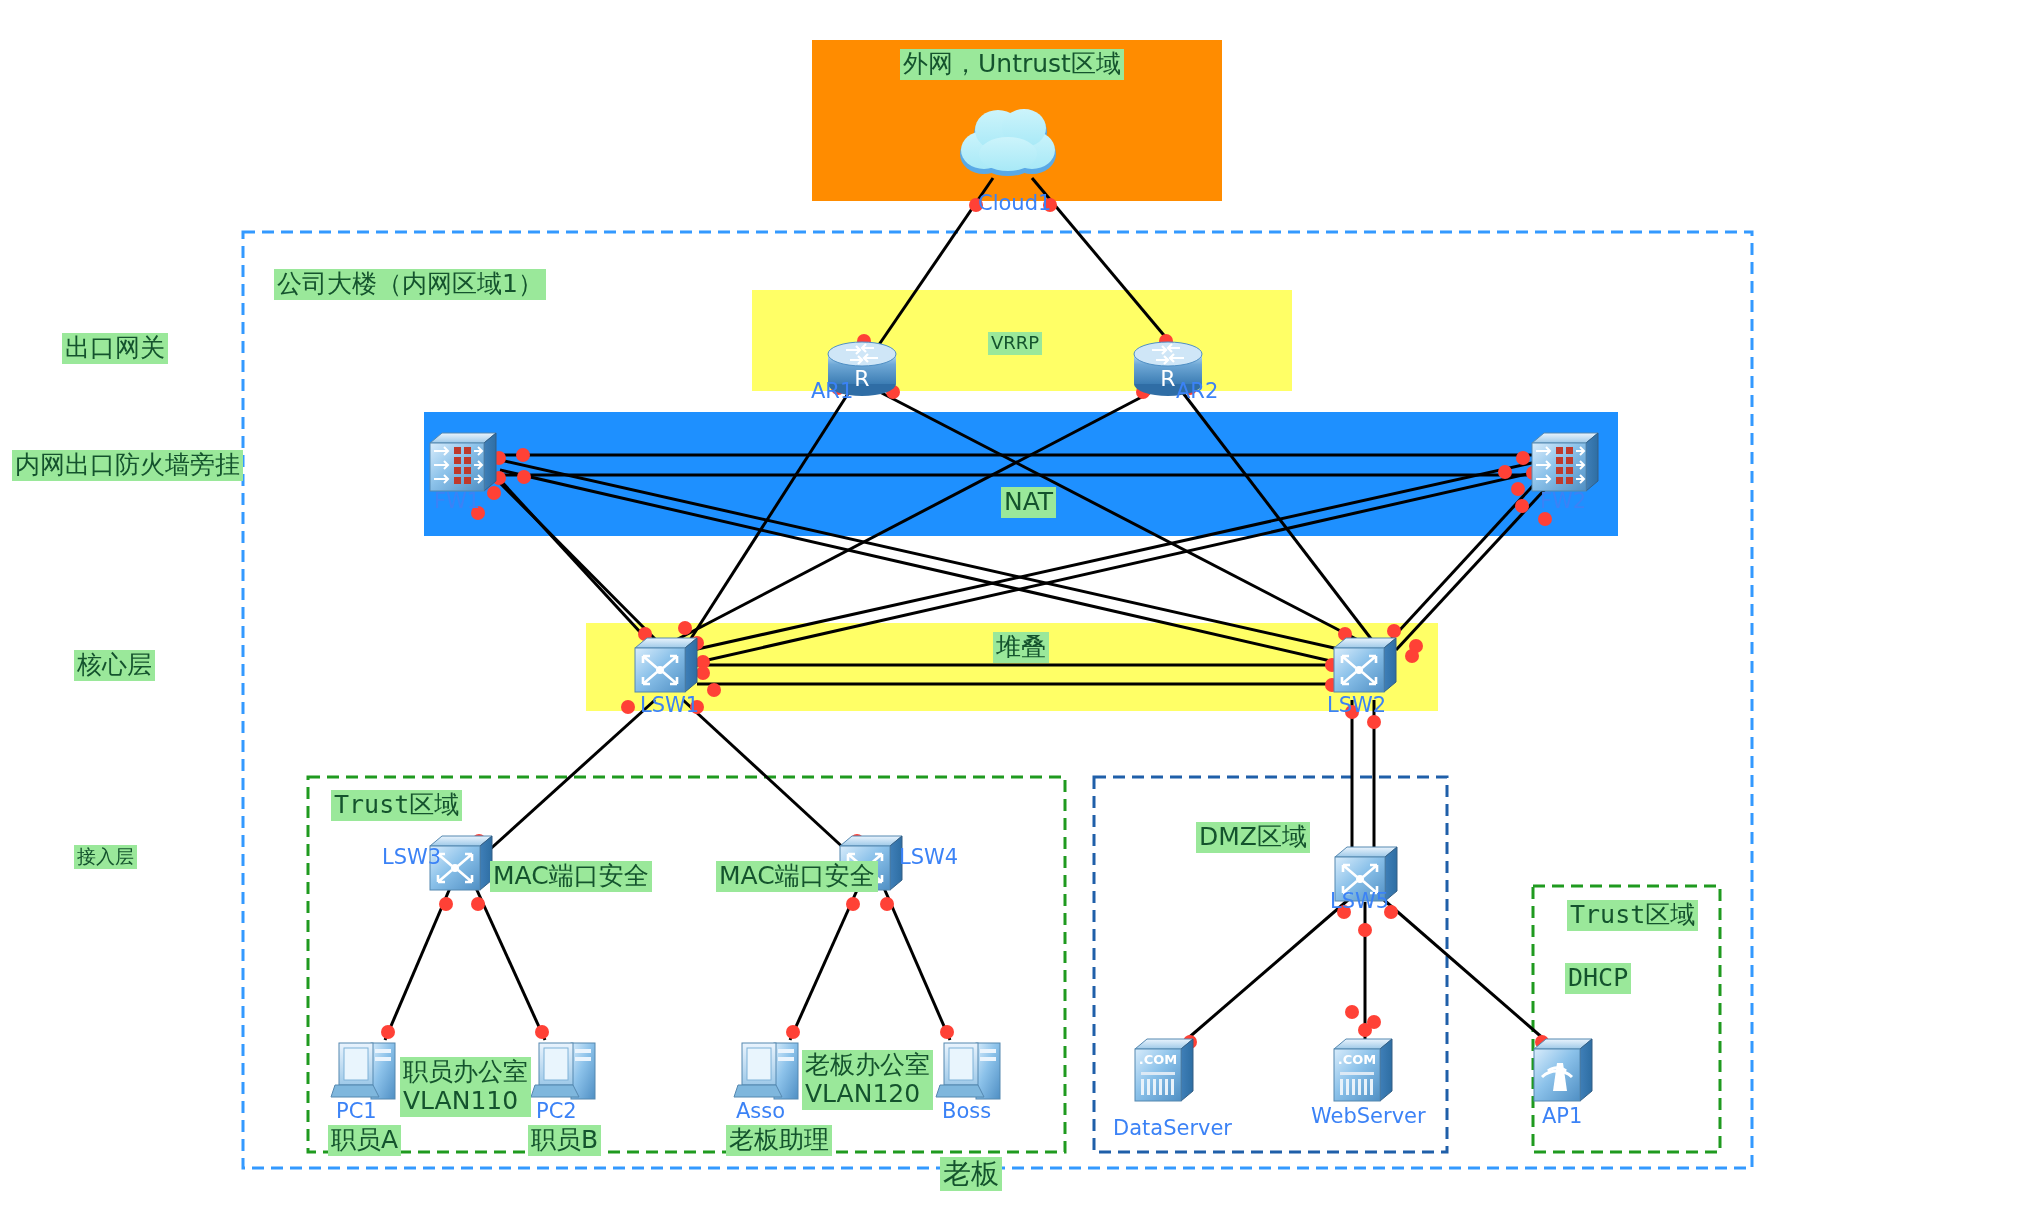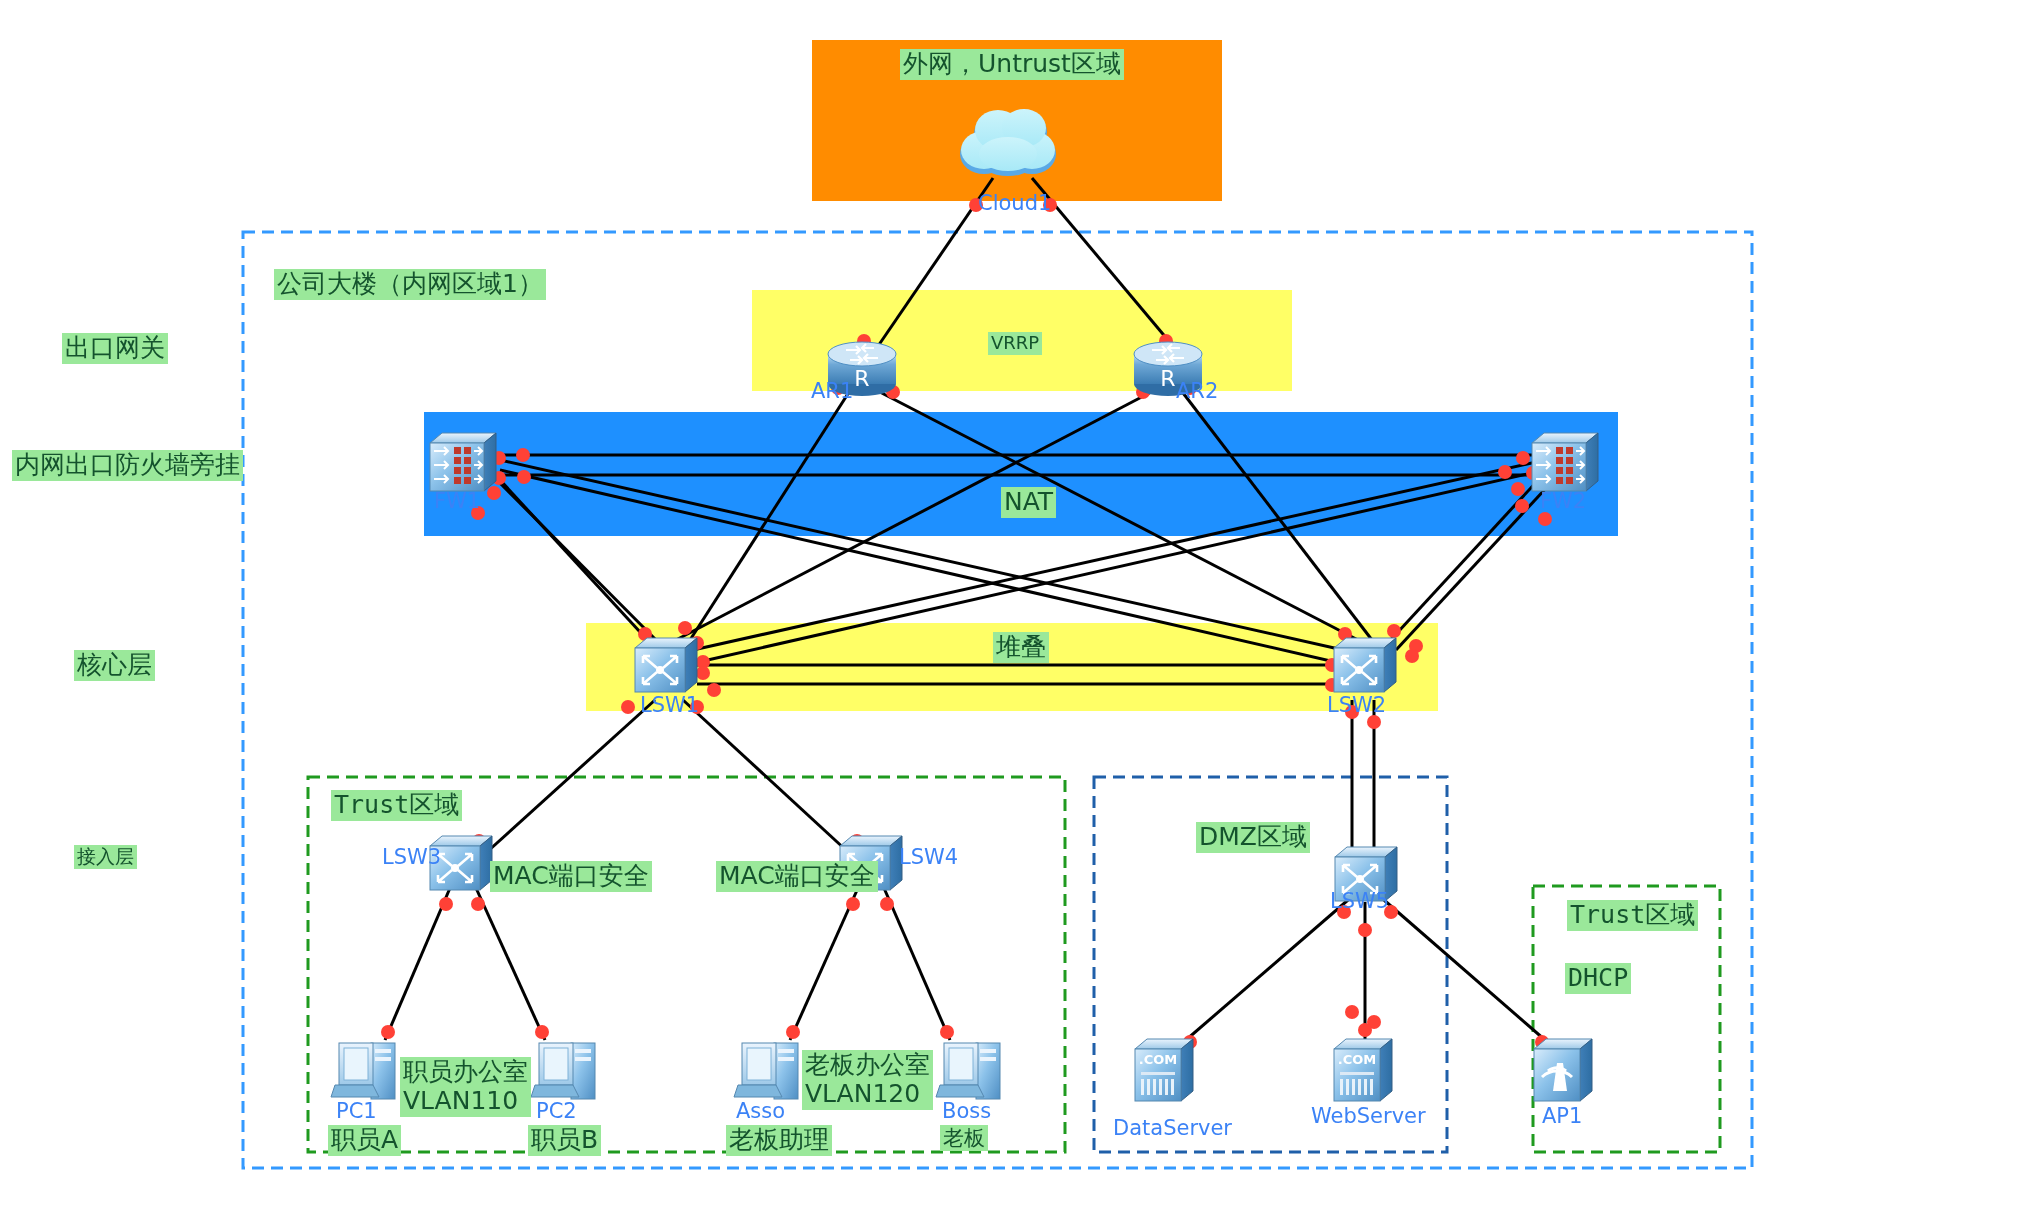--- a/index.html
+++ b/index.html
@@ -438,19 +438,19 @@
   <div class="node-label" style="left:336px;top:1100px;">PC1</div>
   <div class="zone-label" style="left:328px;top:1125px;font-size:25px;">职员A</div>
 
   <div class="node-label" style="left:536px;top:1100px;">PC2</div>
   <div class="zone-label" style="left:528px;top:1125px;font-size:25px;">职员B</div>
 
   <div class="node-label" style="left:736px;top:1100px;">Asso</div>
   <div class="zone-label" style="left:726px;top:1125px;font-size:25px;">老板助理</div>
 
   <div class="node-label" style="left:942px;top:1100px;">Boss</div>
-  <div class="zone-label" style="left:940px;top:1125px;font-size:21px;">老板</div>
+  <div class="zone-label" style="left:940px;top:1157px;font-size:28px;">老板</div>
 
   <div class="node-label" style="left:1113px;top:1105px;margin-top:12px;">DataServer</div>
   <div class="node-label" style="left:1311px;top:1105px;">WebServer</div>
   <div class="node-label" style="left:1542px;top:1105px;">AP1</div>
 
 </div>
 
 </body></html>

